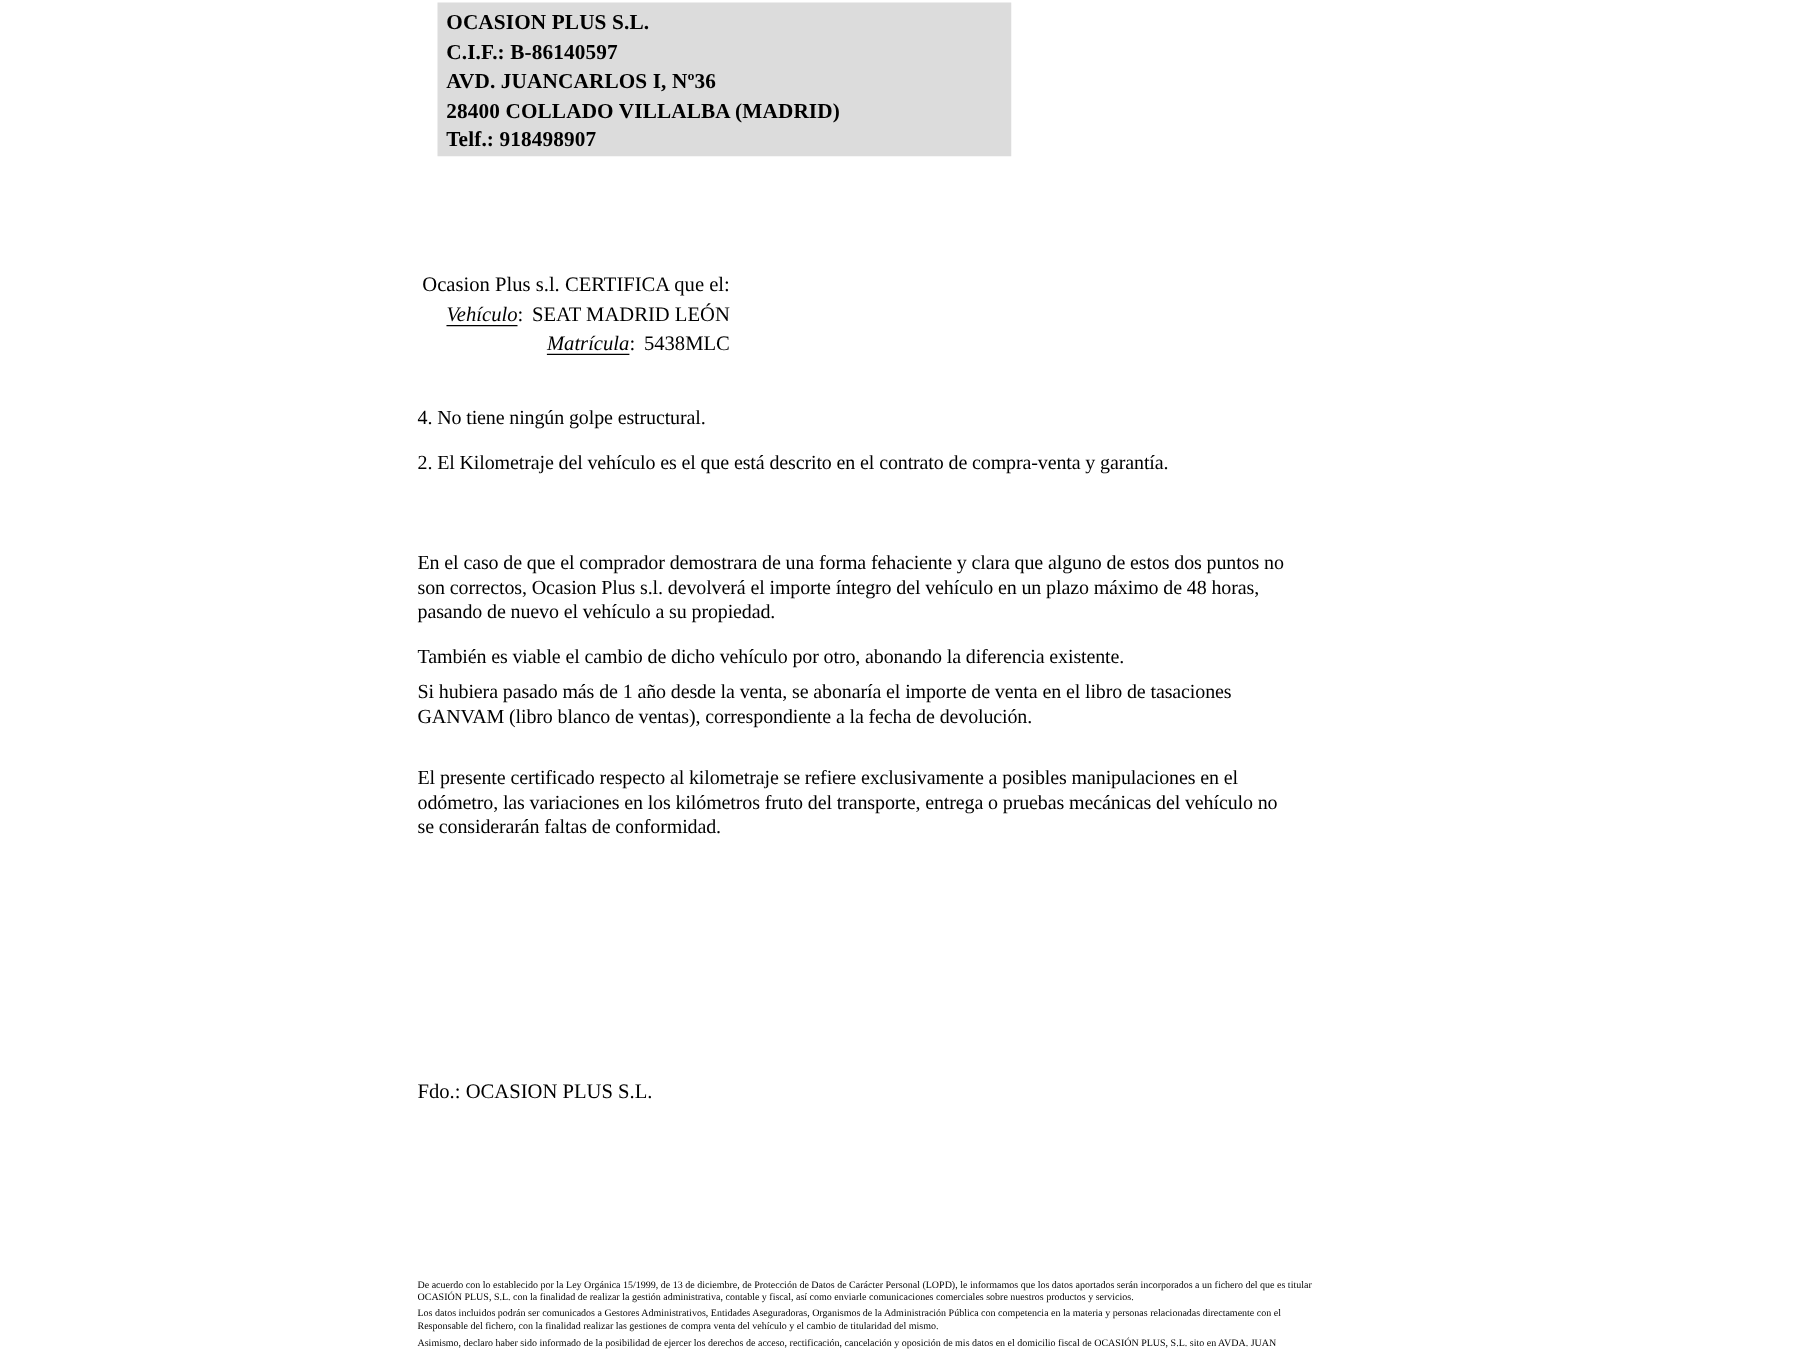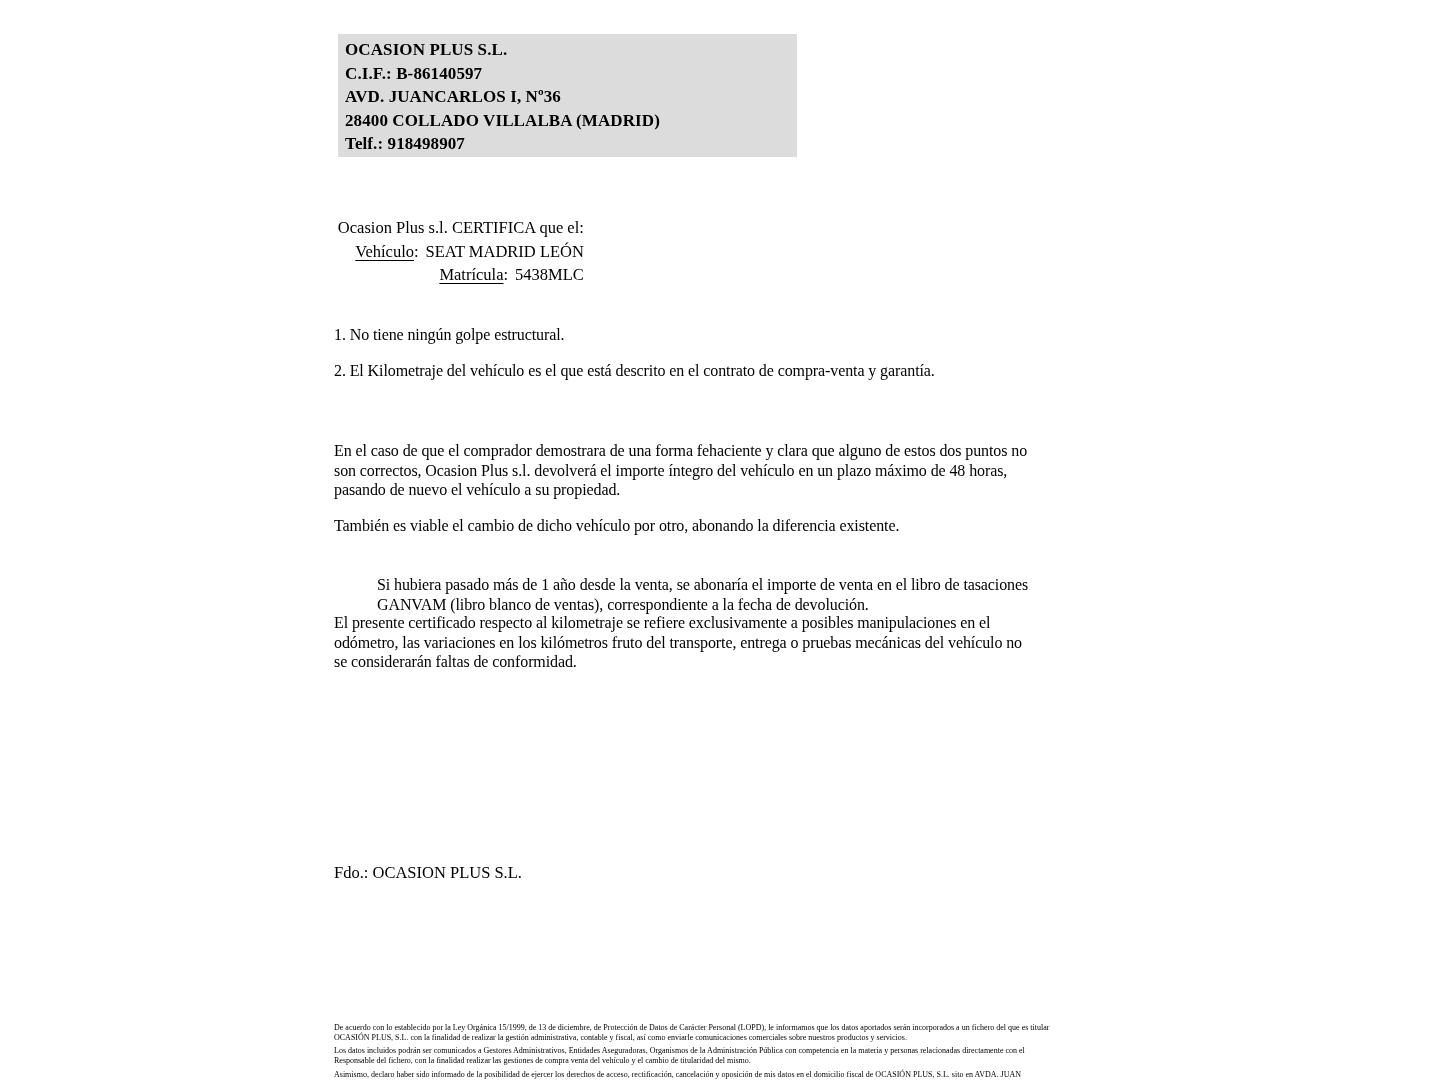--- a/index.html
+++ b/index.html
@@ -12,49 +12,48 @@
     width: 1440px;
     height: 1080px;
     background: #ffffff;
     color: #000000;
     font-family: "Liberation Serif", serif;
     overflow: hidden;
   }
   .company-box {
     position: absolute;
     top: 2px;
-    left: 338px;
+    left: 350px;
     width: 459px;
     height: 123px;
     box-sizing: border-box;
     padding: 4px 0 0 7px;
     background: #dcdcdc;
     font-weight: bold;
     font-size: 17px;
     line-height: 23.6px;
     letter-spacing: 0.1px;
-    margin-top: 32px;
   }
   .date-line {
     position: absolute;
     top: 171px;
     left: 681px;
     font-size: 16.5px;
     white-space: nowrap;
   }
   .cert-block {
     position: absolute;
     top: 216px;
     left: 336px;
     font-size: 16.5px;
     line-height: 23.5px;
     text-align: right;
   }
   .cert-row { white-space: nowrap; }
-  .field-label-cell { display: inline-block; width: 78px; }
+  .field-label-cell { display: inline-block; width: 78px; font-style: italic; }
   .field-label-cell .u { text-decoration: underline; text-underline-offset: 3px; }
   .field-sep { display: inline-block; margin-right: 7px; }
   .numbered-item {
     position: absolute;
     left: 334px;
     font-size: 16px;
     white-space: pre-line;
     letter-spacing: -0.1px;
   }
   #item-1 { top: 326px; }
@@ -63,21 +62,21 @@
     position: absolute;
     left: 334px;
     width: 830px;
     font-size: 16px;
     line-height: 19.5px;
     white-space: pre-line;
     letter-spacing: -0.1px;
   }
   #para-1 { top: 441px; }
   #para-2 { top: 516px; }
-  #para-3 { top: 575px; margin-left: 43px; }
+  #para-3 { top: 544px; }
   #para-4 { top: 613px; }
   .signature-line {
     position: absolute;
     top: 863px;
     left: 334px;
     font-size: 16.5px;
   }
   .legal-notice {
     position: absolute;
     top: 1019px;
@@ -108,21 +107,21 @@
   <div class="cert-block">
     <div class="cert-row">Ocasion Plus s.l. CERTIFICA que el:</div>
     <div class="cert-row">
       <span class="field-label-cell"><span class="u">Vehículo</span></span><span class="field-sep">:</span><span>SEAT MADRID LEÓN</span>
     </div>
     <div class="cert-row">
       <span class="field-label-cell"><span class="u">Matrícula</span></span><span class="field-sep">:</span><span>5438MLC</span>
     </div>
   </div>
 
-  <div class="numbered-item" id="item-1">1. No tiene ningún golpe estructural.</div>
+  <div class="numbered-item" id="item-1">4. No tiene ningún golpe estructural.</div>
   <div class="numbered-item" id="item-2">2. El Kilometraje del vehículo es el que está descrito en el contrato de compra-venta y garantía.</div>
 
   <div class="para" id="para-1">En el caso de que el comprador demostrara de una forma fehaciente y clara que alguno de estos dos puntos no
 son correctos, Ocasion Plus s.l. devolverá el importe íntegro del vehículo en un plazo máximo de 48 horas,
 pasando de nuevo el vehículo a su propiedad.</div>
   <div class="para" id="para-2">También es viable el cambio de dicho vehículo por otro, abonando la diferencia existente.</div>
   <div class="para" id="para-3">Si hubiera pasado más de 1 año desde la venta, se abonaría el importe de venta en el libro de tasaciones
 GANVAM (libro blanco de ventas), correspondiente a la fecha de devolución.</div>
   <div class="para" id="para-4">El presente certificado respecto al kilometraje se refiere exclusivamente a posibles manipulaciones en el
 odómetro, las variaciones en los kilómetros fruto del transporte, entrega o pruebas mecánicas del vehículo no

